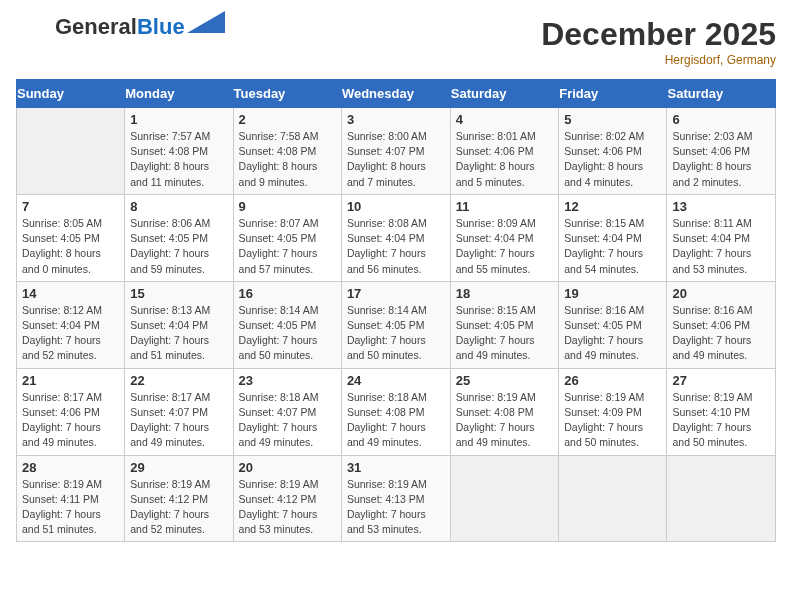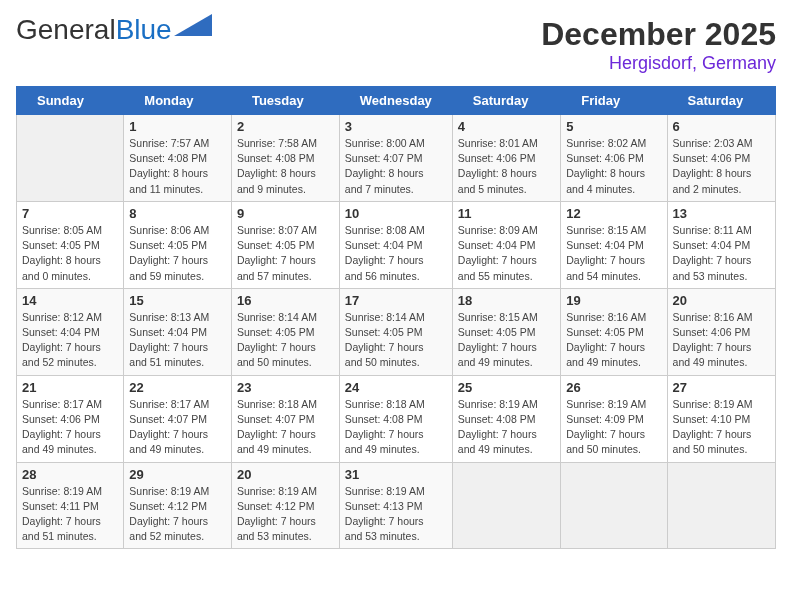--- a/index.html
+++ b/index.html
@@ -15,47 +15,48 @@
       justify-content: space-between;
       align-items: flex-start;
       margin-bottom: 12px;
     }
     .logo {
       display: flex;
       flex-direction: column;
       align-items: flex-start;
     }
     .logo-text {
-      font-size: 28px;
-      font-weight: normal;
+      font-size: 22px;
+      font-weight: bold;
       color: #333;
       line-height: 1;
+      margin-left: 39px;
     }
     .logo-text span.blue { color: #1a6fc4; }
     .title-block {
       text-align: right;
     }
     .month-title {
       font-size: 32px;
       font-weight: bold;
       color: #333;
     }
     .subtitle {
-      font-size: 18px;
-      color: #6d28d9;
+      font-size: 12px;
+      color: #a16207;
     }
     .calendar {
       width: 100%;
       border-collapse: collapse;
       font-size: 11px;
     }
     .calendar thead tr th {
       background: #2f6cbf;
       color: #fff;
-      padding: 6px 20px;
+      padding: 6px 0;
       text-align: left;
       font-size: 13px;
       font-weight: bold;
       border: 1px solid #2f6cbf;
     }
     .calendar tbody tr td {
       border: 1px solid #ccc;
       vertical-align: top;
       padding: 4px 5px;
       width: 110px;

